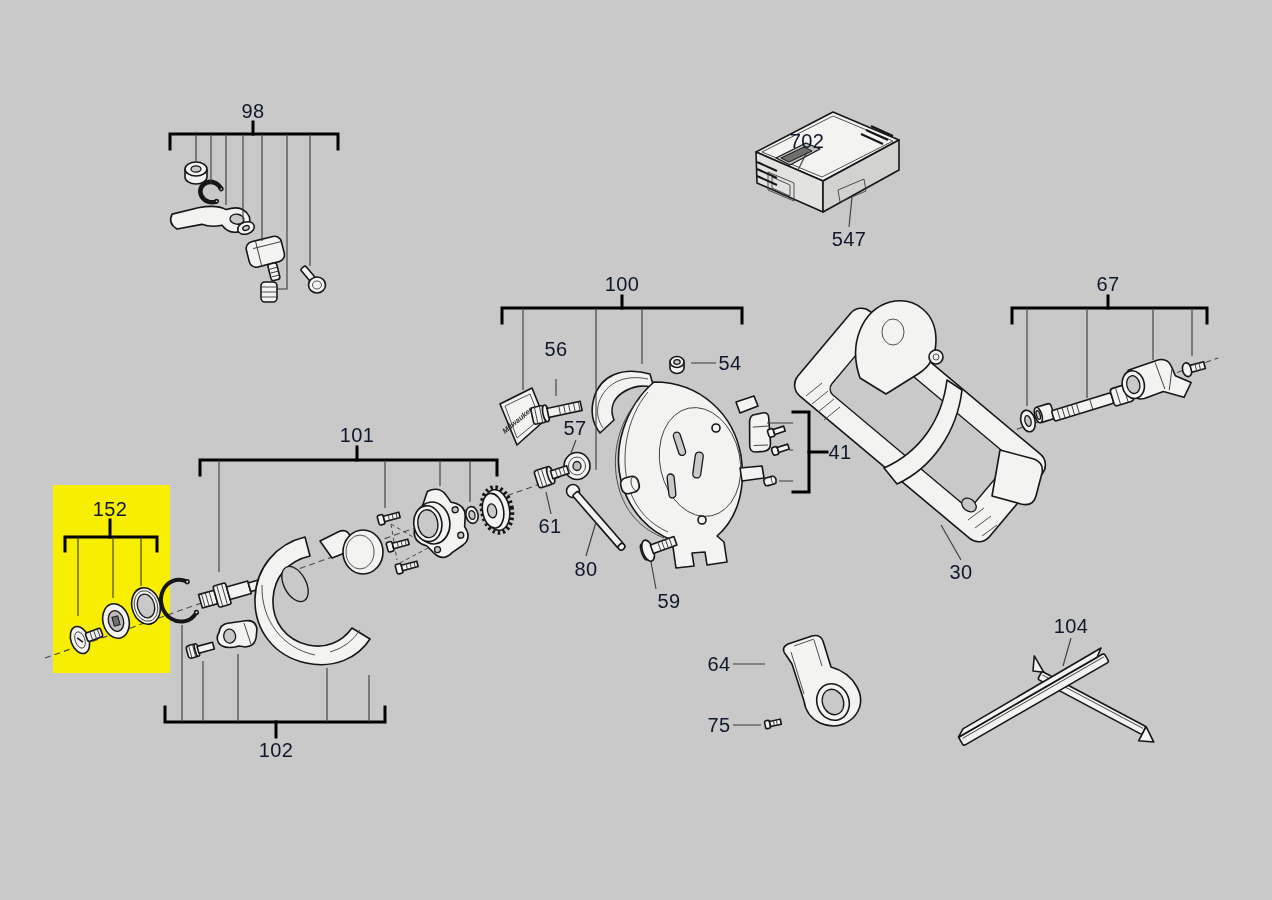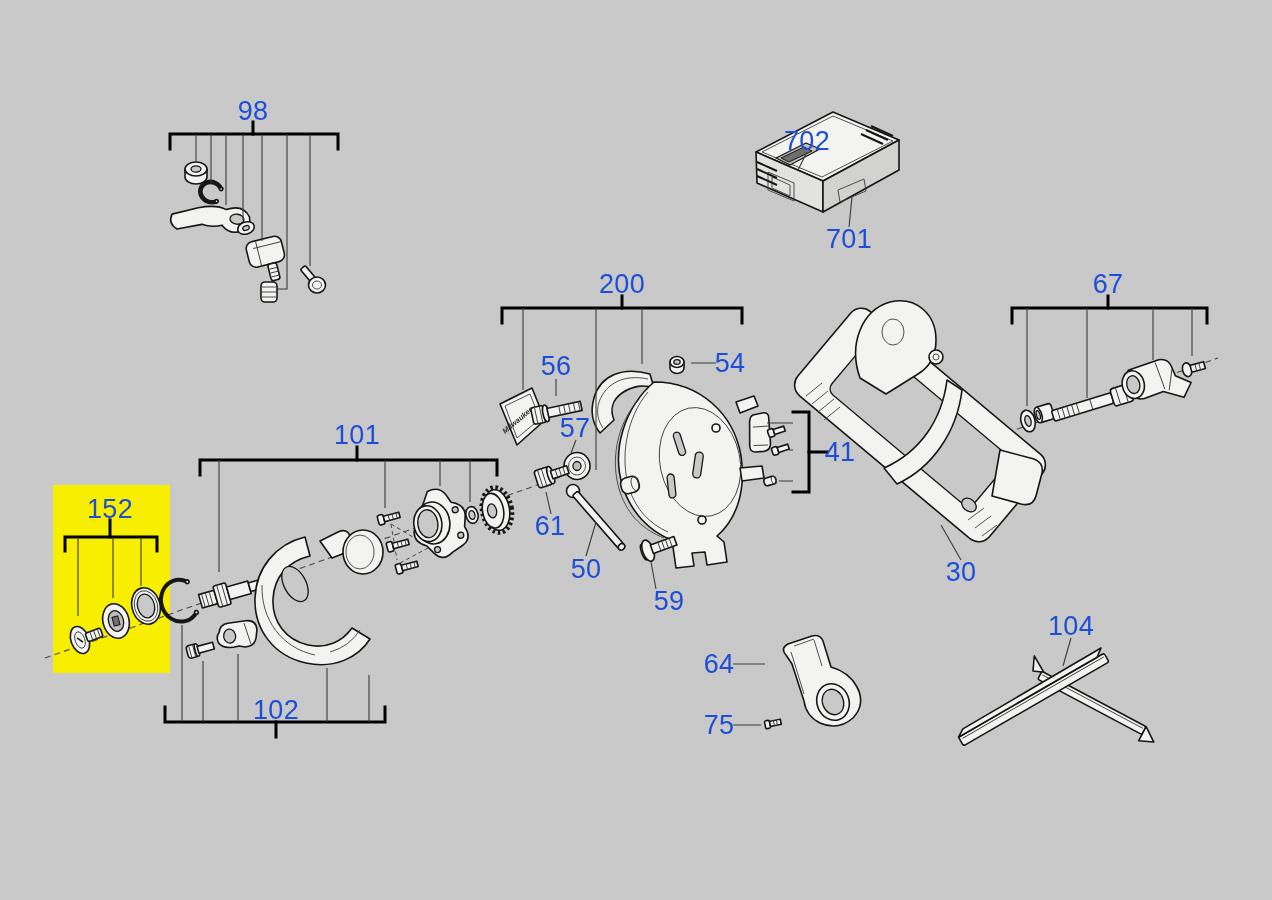--- a/index.html
+++ b/index.html
@@ -1,19 +1,19 @@
 <!DOCTYPE html>
 <html><head>
 <meta charset="utf-8">
 <style>
   html,body{margin:0;padding:0;background:#c9c9c9;}
   .stage{position:relative;width:1272px;height:900px;background:#c9c9c9;overflow:hidden;
          font-family:"Liberation Sans", sans-serif;}
   .stage svg{position:absolute;left:0;top:0;}
-  .callout{position:absolute;transform:translate(-50%,-50%);font-size:27px;color:#1d4ed8;
+  .callout{position:absolute;transform:translate(-50%,-50%);font-size:20px;color:#0f172a;
            white-space:nowrap;letter-spacing:.3px;user-select:none;}
   
   .pt{fill:#f3f3f1;stroke:#161616;stroke-width:1.6;stroke-linejoin:round;}
   .sh{fill:#bdbdbc;stroke:#161616;stroke-width:1.3;stroke-linejoin:round;}
   .dk{fill:#6e6e6d;stroke:#161616;stroke-width:1;}
   .hole{fill:#c9c9c9;stroke:#161616;stroke-width:1.3;}
   .ln{stroke:#161616;stroke-width:1.5;fill:none;}
   .thin{stroke:#3d3d3d;stroke-width:.9;fill:none;}
   .leader{stroke:#3a3a3a;stroke-width:1.1;fill:none;}
   .bracket{stroke:#000;stroke-width:3;fill:none;stroke-linecap:square;}
@@ -387,30 +387,30 @@
     <path class="leader" d="M767,423 H793 M789,450 H793 M779,481 H793"></path>
   </g>
 
   <g>
     <path class="leader" d="M733,664 H765 M733,725 H761"></path>
   </g>
 </svg>
 
   <div class="callout" style="left:253px;top:111px">98</div>
   <div class="callout" style="left:807px;top:141px">702</div>
-  <div class="callout" style="left:849px;top:239px">701</div>
-  <div class="callout" style="left:622px;top:284px">200</div>
+  <div class="callout" style="left:849px;top:239px">547</div>
+  <div class="callout" style="left:622px;top:284px">100</div>
   <div class="callout" style="left:1108px;top:284px">67</div>
-  <div class="callout" style="left:556px;top:366px">56</div>
+  <div class="callout" style="left:556px;top:349px">56</div>
   <div class="callout" style="left:730px;top:363px">54</div>
   <div class="callout" style="left:575px;top:428px">57</div>
   <div class="callout" style="left:357px;top:435px">101</div>
   <div class="callout" style="left:840px;top:452px">41</div>
   <div class="callout" style="left:110px;top:509px">152</div>
   <div class="callout" style="left:550px;top:526px">61</div>
-  <div class="callout" style="left:586px;top:569px">50</div>
+  <div class="callout" style="left:586px;top:569px">80</div>
   <div class="callout" style="left:961px;top:572px">30</div>
   <div class="callout" style="left:669px;top:601px">59</div>
   <div class="callout" style="left:1071px;top:626px">104</div>
   <div class="callout" style="left:719px;top:664px">64</div>
   <div class="callout" style="left:719px;top:725px">75</div>
-  <div class="callout" style="left:276px;top:710px">102</div>
+  <div class="callout" style="left:276px;top:750px">102</div>
 </div>
 
 </body></html>

